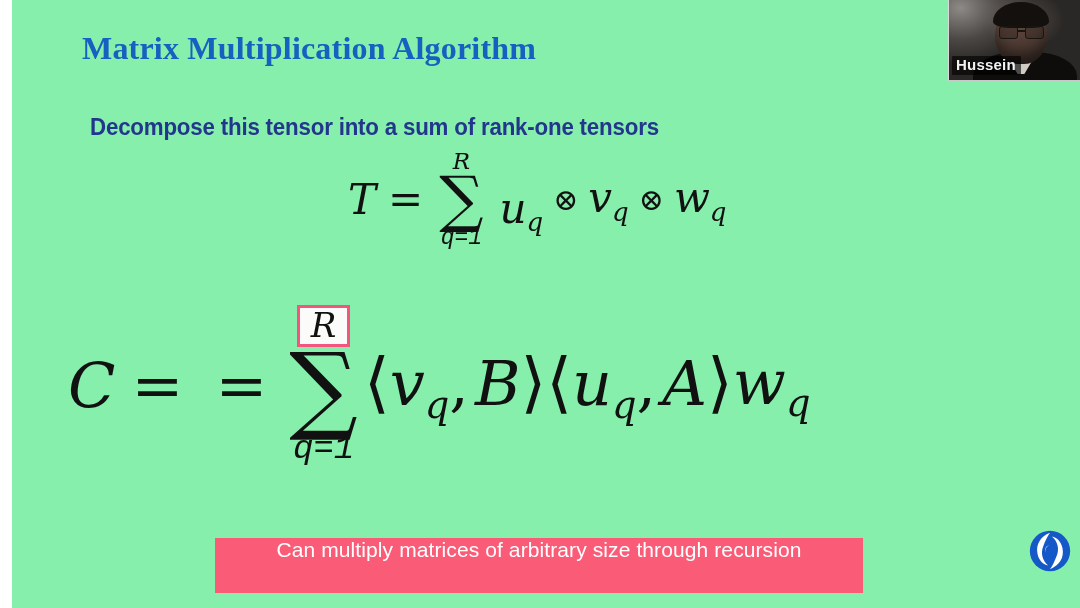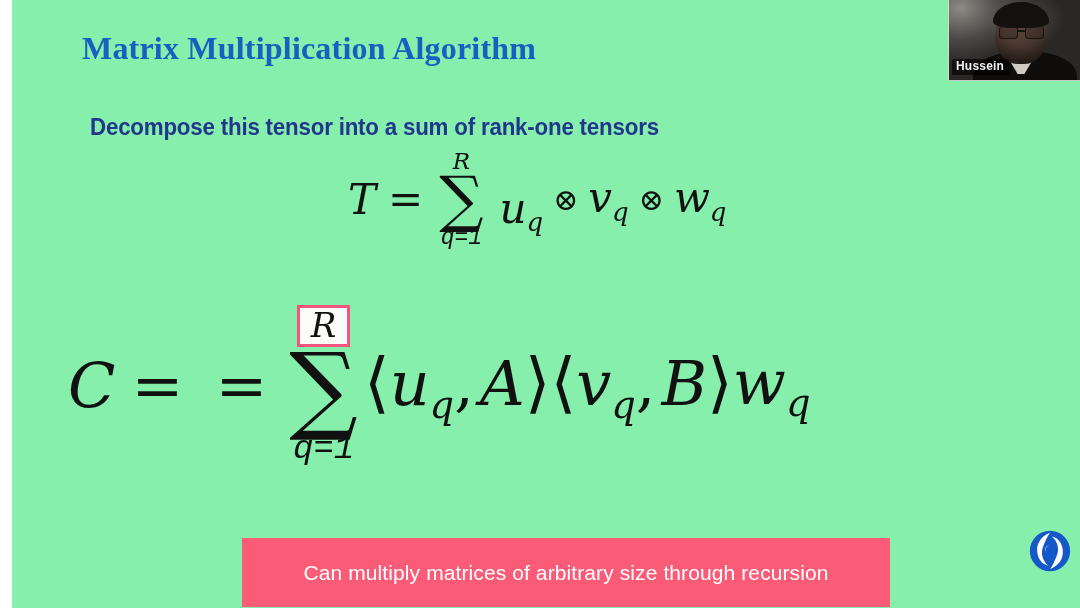--- a/index.html
+++ b/index.html
@@ -137,26 +137,25 @@
     line-height: 1.02;
     display: inline-block;
   }
 
   
   #callout-banner {
     position: absolute;
     left: 203px;
     top: 538px;
     width: 648px;
-    height: 69px;
+    height: 55px;
     background: #fa5c78;
     display: flex;
-    align-items: center;
+    align-items: flex-start;
     justify-content: center;
-    margin-left: 27px;
   }
   #callout-banner-text {
     color: #ffffff;
     font-family: "Liberation Sans", sans-serif;
     font-size: 21px;
     font-weight: normal;
     letter-spacing: 0.1px;
     white-space: nowrap;
   }
 
@@ -257,21 +256,21 @@
     clip-path: polygon(0 0, 100% 0, 62% 100%, 38% 100%);
   }
   #webcam-name-label {
     position: absolute;
     left: 3px;
     bottom: 5px;
     padding: 1px 5px 2px 4px;
     background: rgba(0,0,0,0.62);
     color: #f2f2f2;
     font-family: "Liberation Sans", sans-serif;
-    font-size: 12px;
+    font-size: 15px;
     font-weight: bold;
     letter-spacing: 0.2px;
     line-height: 1.1;
     border-radius: 1px;
   }
 </style>
 </head>
 <body>
 
 <div id="slide">
@@ -297,22 +296,22 @@
 
   <div id="equation-two" class="math">
     <span>C</span>
     <span class="op" style="padding:0 16px;">=</span>
     <span class="op" style="padding:0 16px;">=</span>
     <span class="bigsum">
       <span class="lim-top highlight-box">R</span>
       <span class="sigma">∑</span>
       <span class="lim-bot mathrm">q=1</span>
     </span>
+    <span><span class="angle">⟨</span><span>v</span><span class="sub">q</span><span class="comma" style="padding-right:6px;">,</span><span>B</span><span class="angle">⟩</span></span>
     <span><span class="angle">⟨</span><span>u</span><span class="sub">q</span><span class="comma" style="padding-right:6px;">,</span><span>A</span><span class="angle">⟩</span></span>
-    <span><span class="angle">⟨</span><span>v</span><span class="sub">q</span><span class="comma" style="padding-right:6px;">,</span><span>B</span><span class="angle">⟩</span></span>
     <span><span>w</span><span class="sub">q</span></span>
   </div>
 
   <div id="callout-banner">
     <span id="callout-banner-text">Can multiply matrices of arbitrary size through recursion</span>
   </div>
 
   <div id="brand-logo">
     <svg viewBox="0 0 100 100" width="48" height="48" aria-hidden="true">
       <circle cx="50" cy="50" r="42" fill="#1558C8"></circle>

